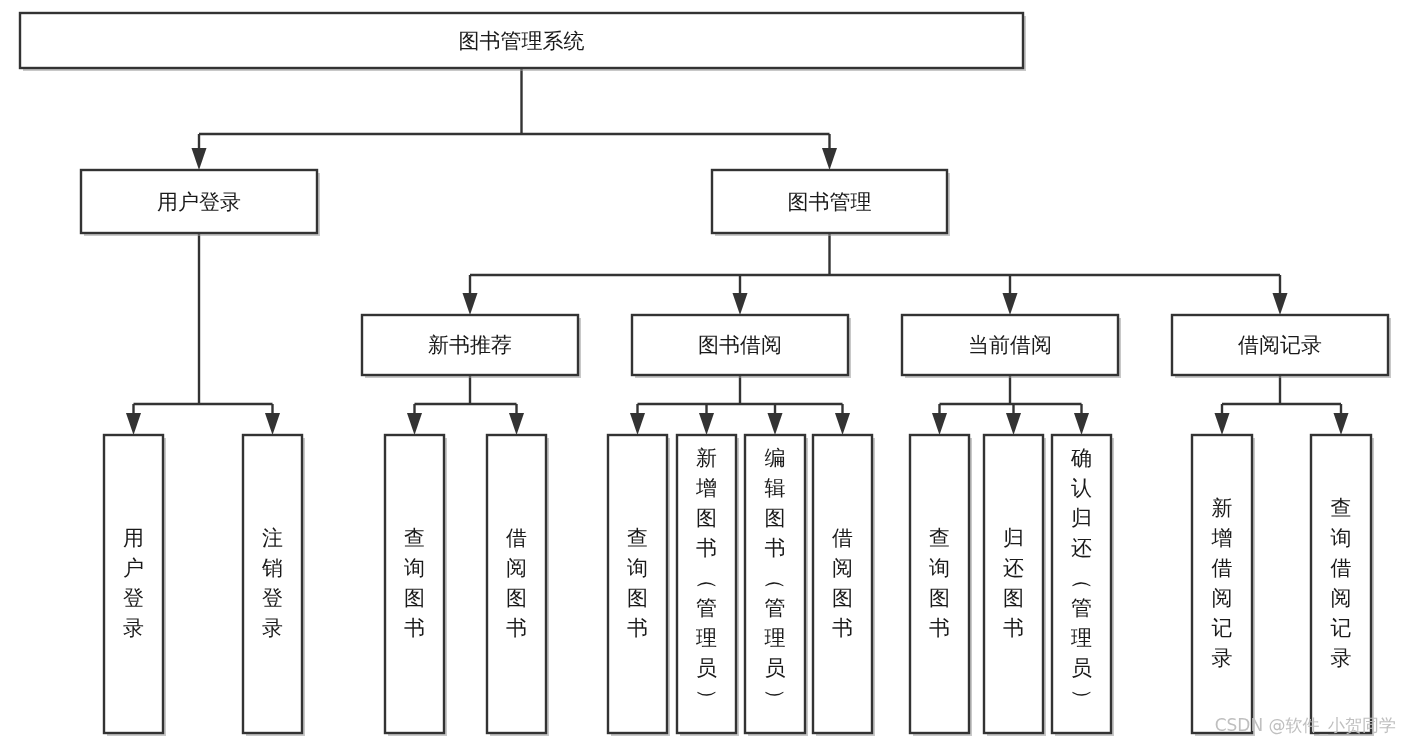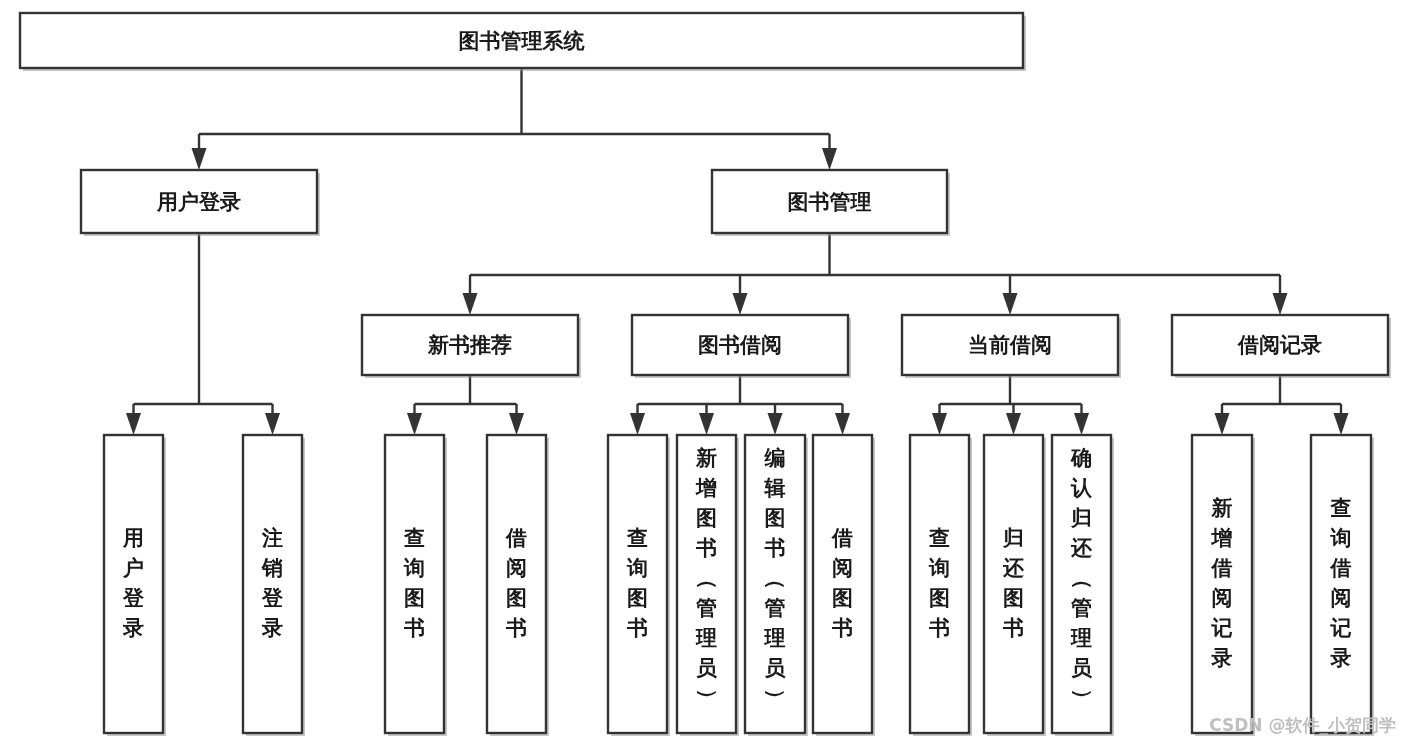--- a/index.html
+++ b/index.html
@@ -10,21 +10,20 @@
   }
   body {
     font-family: "DejaVu Sans", "Liberation Sans", sans-serif;
   }
   #diagram-root {
     position: relative;
     width: 1405px;
     height: 747px;
     background: #ffffff;
     overflow: hidden;
-    font-weight: bold;
   }
   svg.diagram-canvas {
     position: absolute;
     left: 0;
     top: 0;
     width: 1405px;
     height: 747px;
     display: block;
   }
   .node-box {

